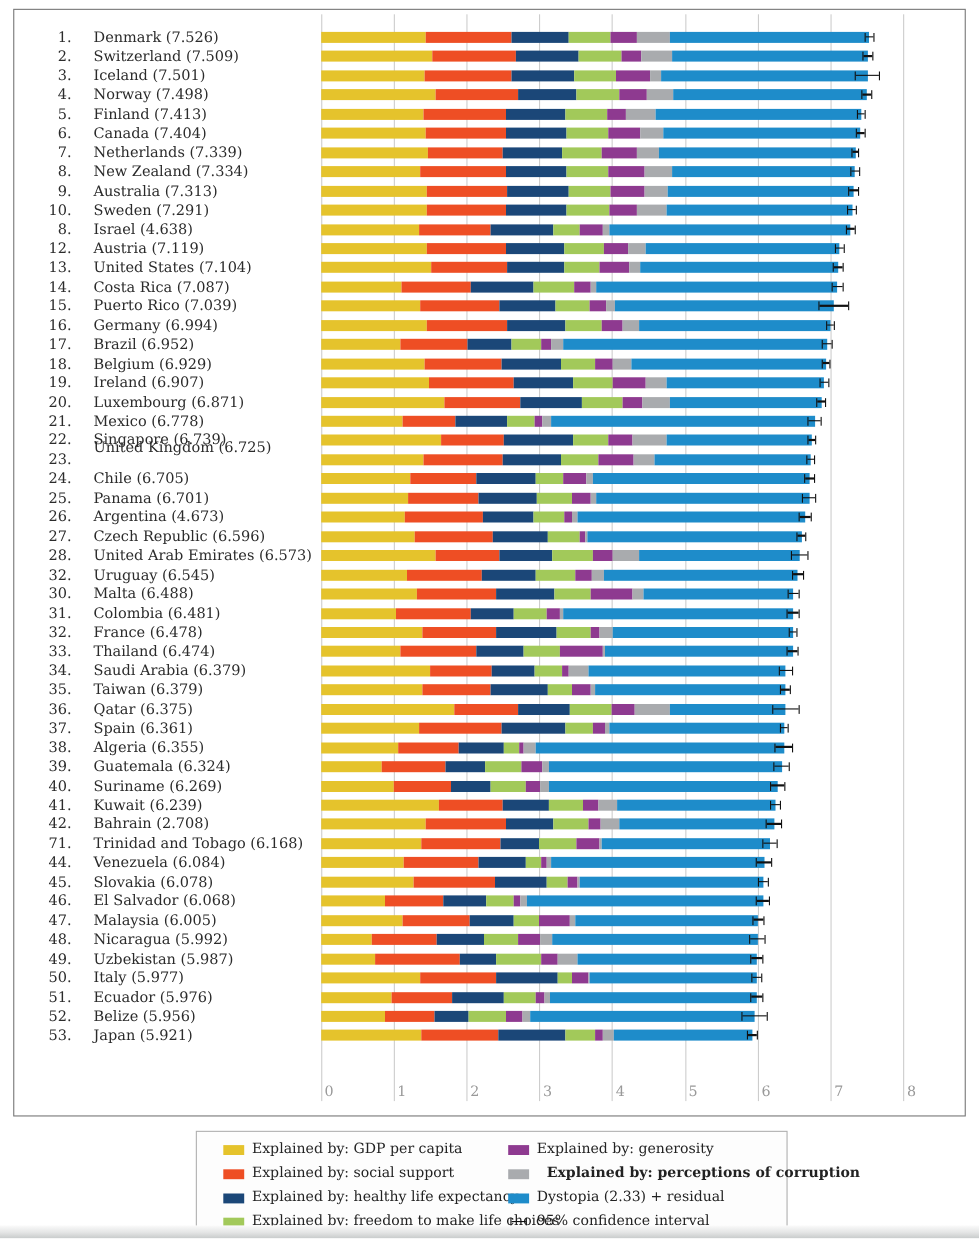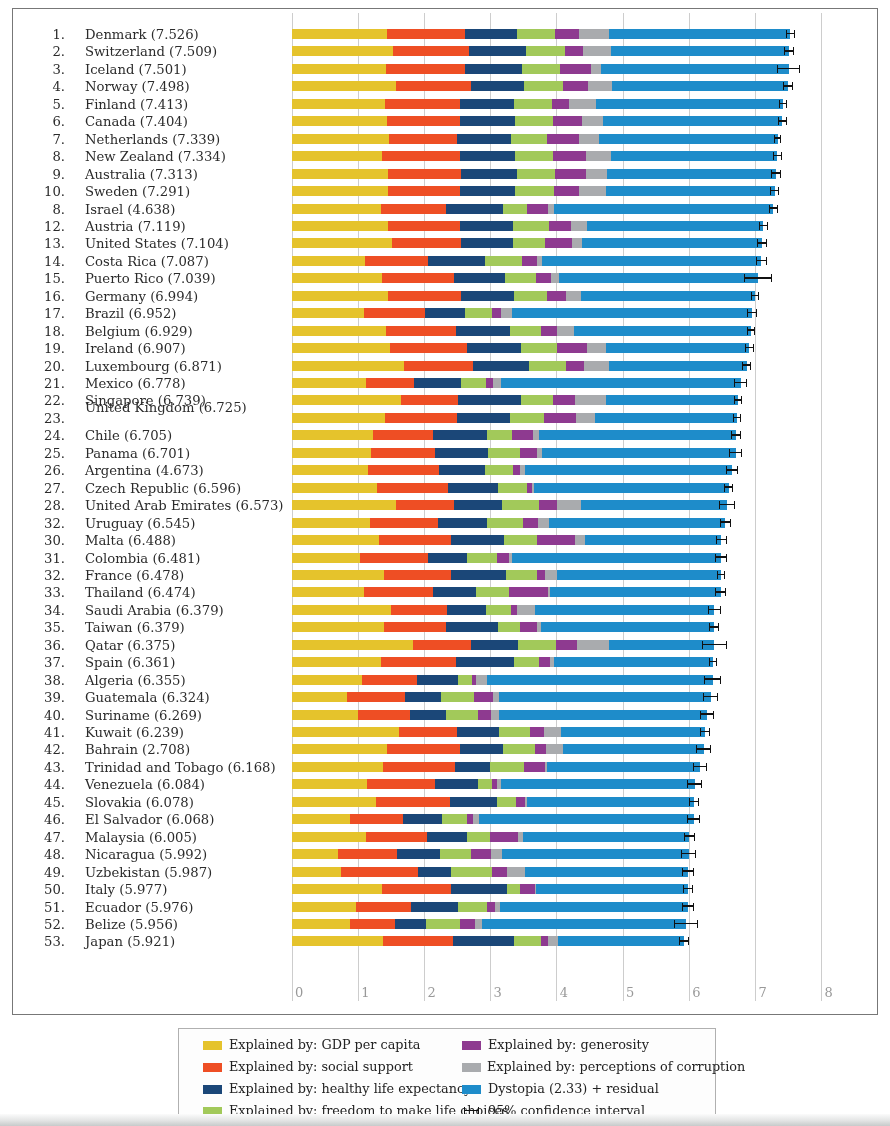--- a/index.html
+++ b/index.html
@@ -544,21 +544,21 @@
       <div class="bar" style="top: 735.45px;">
         <span style="width: 95.33px; background: rgb(229, 195, 44);"></span>
         <span style="width: 72.49px; background: rgb(238, 78, 36);"></span>
         <span style="width: 43.49px; background: rgb(27, 71, 120);"></span>
         <span style="width: 31.25px; background: rgb(162, 201, 90);"></span>
         <span style="width: 11.52px; background: rgb(142, 58, 144);"></span>
         <span style="width: 17.08px; background: rgb(169, 171, 174);"></span>
         <span style="width: 140.48px; background: rgb(30, 140, 202);"></span>
       </div>
       <div class="whisker" style="left: 683.283px; width: 14.7px; top: 736.45px;"></div>
-      <div class="rank-label" style="left: 20px; top: 751.9px;">43.</div>
+      <div class="rank-label" style="left: 20px; top: 751.9px;">71.</div>
       <div class="country-label" style="top: 751.9px;">Trinidad and Tobago (6.168)</div>
       <div class="bar" style="top: 752.9px;">
         <span style="width: 90.69px; background: rgb(229, 195, 44);"></span>
         <span style="width: 72.75px; background: rgb(238, 78, 36);"></span>
         <span style="width: 34.09px; background: rgb(27, 71, 120);"></span>
         <span style="width: 34.29px; background: rgb(162, 201, 90);"></span>
         <span style="width: 21.12px; background: rgb(142, 58, 144);"></span>
         <span style="width: 2.52px; background: rgb(169, 171, 174);"></span>
         <span style="width: 152.86px; background: rgb(30, 140, 202);"></span>
       </div>
@@ -689,20 +689,20 @@
       <div class="legend-text" style="left: 50px; top: 9px;">Explained by: GDP per capita</div>
       <div class="legend-swatch" style="left: 24px; top: 33.5px; background: rgb(238, 78, 36);"></div>
       <div class="legend-text" style="left: 50px; top: 31px;">Explained by: social support</div>
       <div class="legend-swatch" style="left: 24px; top: 55.5px; background: rgb(27, 71, 120);"></div>
       <div class="legend-text" style="left: 50px; top: 53px;">Explained by: healthy life expectancy</div>
       <div class="legend-swatch" style="left: 24px; top: 77.5px; background: rgb(162, 201, 90);"></div>
       <div class="legend-text" style="left: 50px; top: 75px;">Explained by: freedom to make life choices</div>
       <div class="legend-swatch" style="left: 283px; top: 11.5px; background: rgb(142, 58, 144);"></div>
       <div class="legend-text" style="left: 309px; top: 9px;">Explained by: generosity</div>
       <div class="legend-swatch" style="left: 283px; top: 33.5px; background: rgb(169, 171, 174);"></div>
-      <div class="legend-text" style="left: 308px; top: 31px;">Explained by: perceptions of corruption</div>
+      <div class="legend-text" style="left: 318px; top: 31px; font-weight: bold;">Explained by: perceptions of corruption</div>
       <div class="legend-swatch" style="left: 283px; top: 55.5px; background: rgb(30, 140, 202);"></div>
       <div class="legend-text" style="left: 309px; top: 53px;">Dystopia (2.33) + residual</div>
       <div class="ci-symbol" style="left: 285px; top: 77.5px;"></div>
       <div class="legend-text" style="left: 309px; top: 75px;">95% confidence interval</div>
     </div>
   <div class="bottom-shadow"></div>
 </div>
 
 </body></html>

